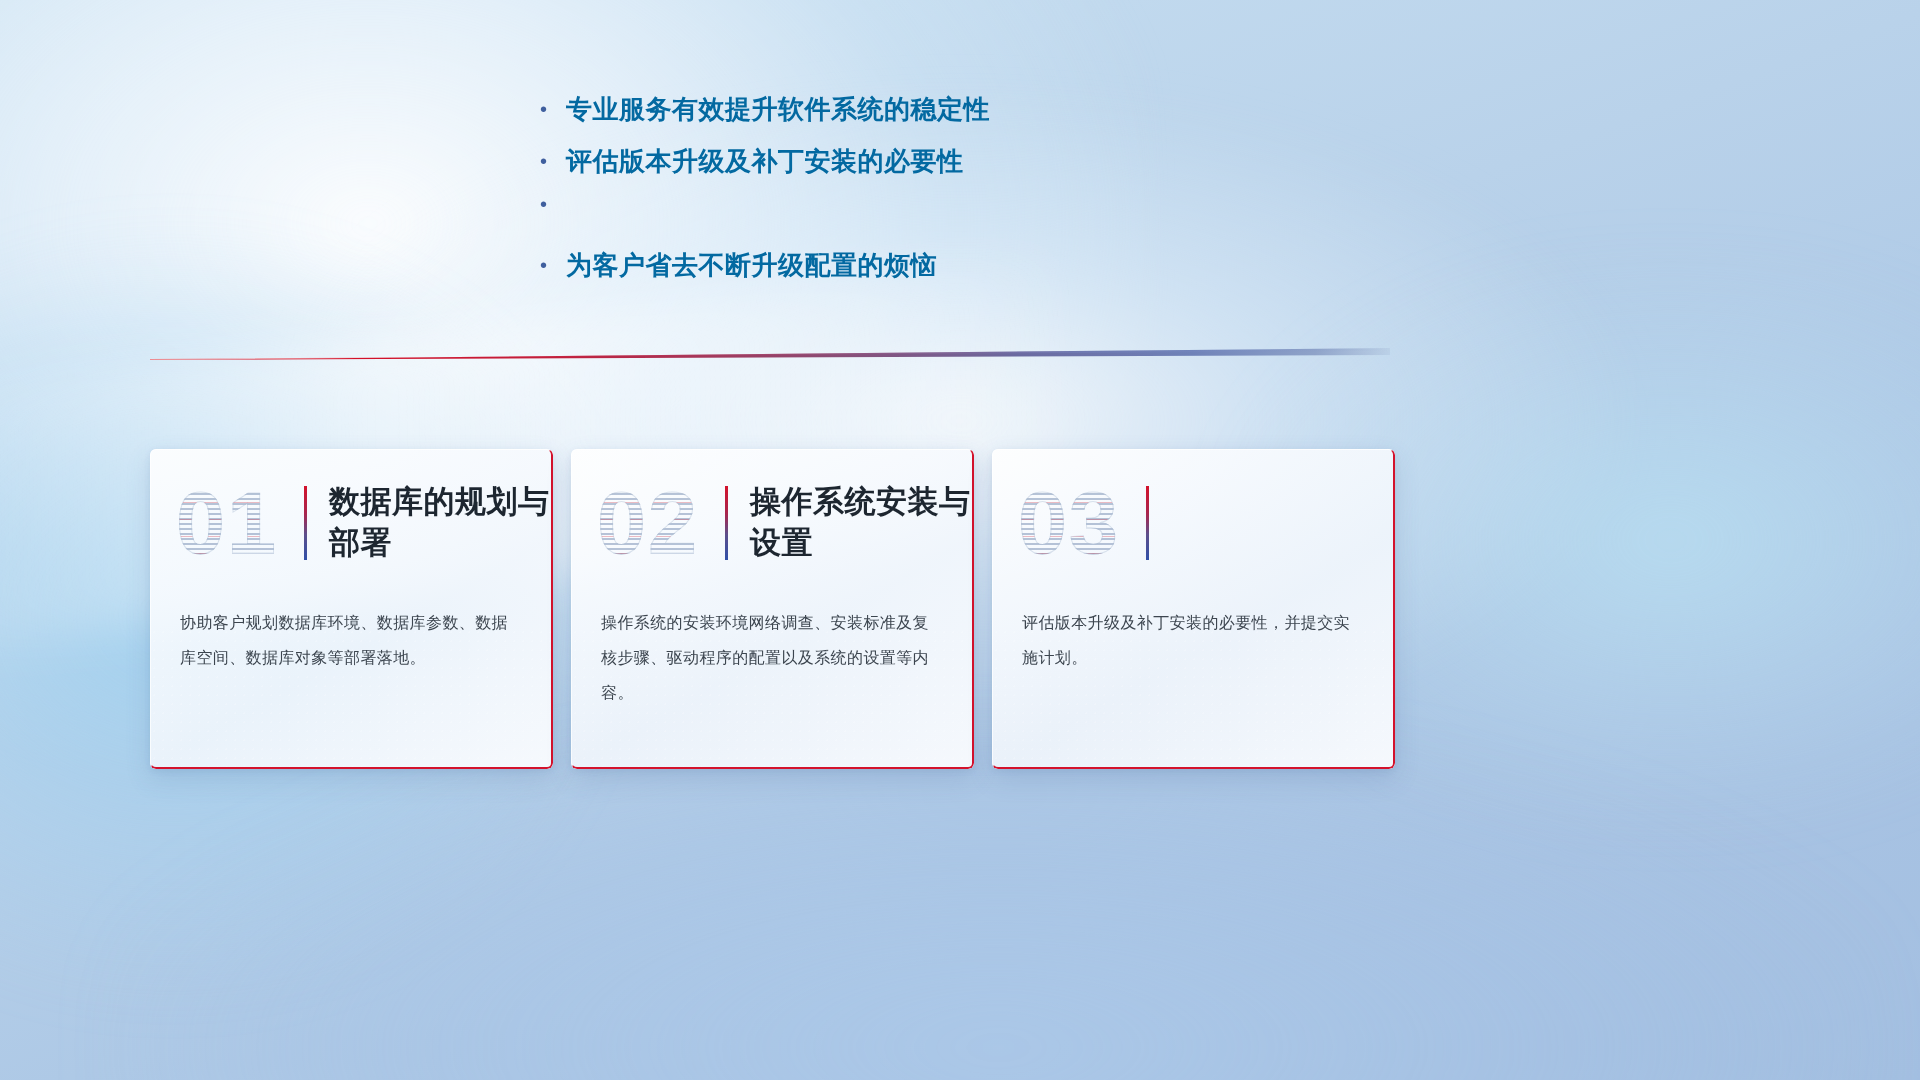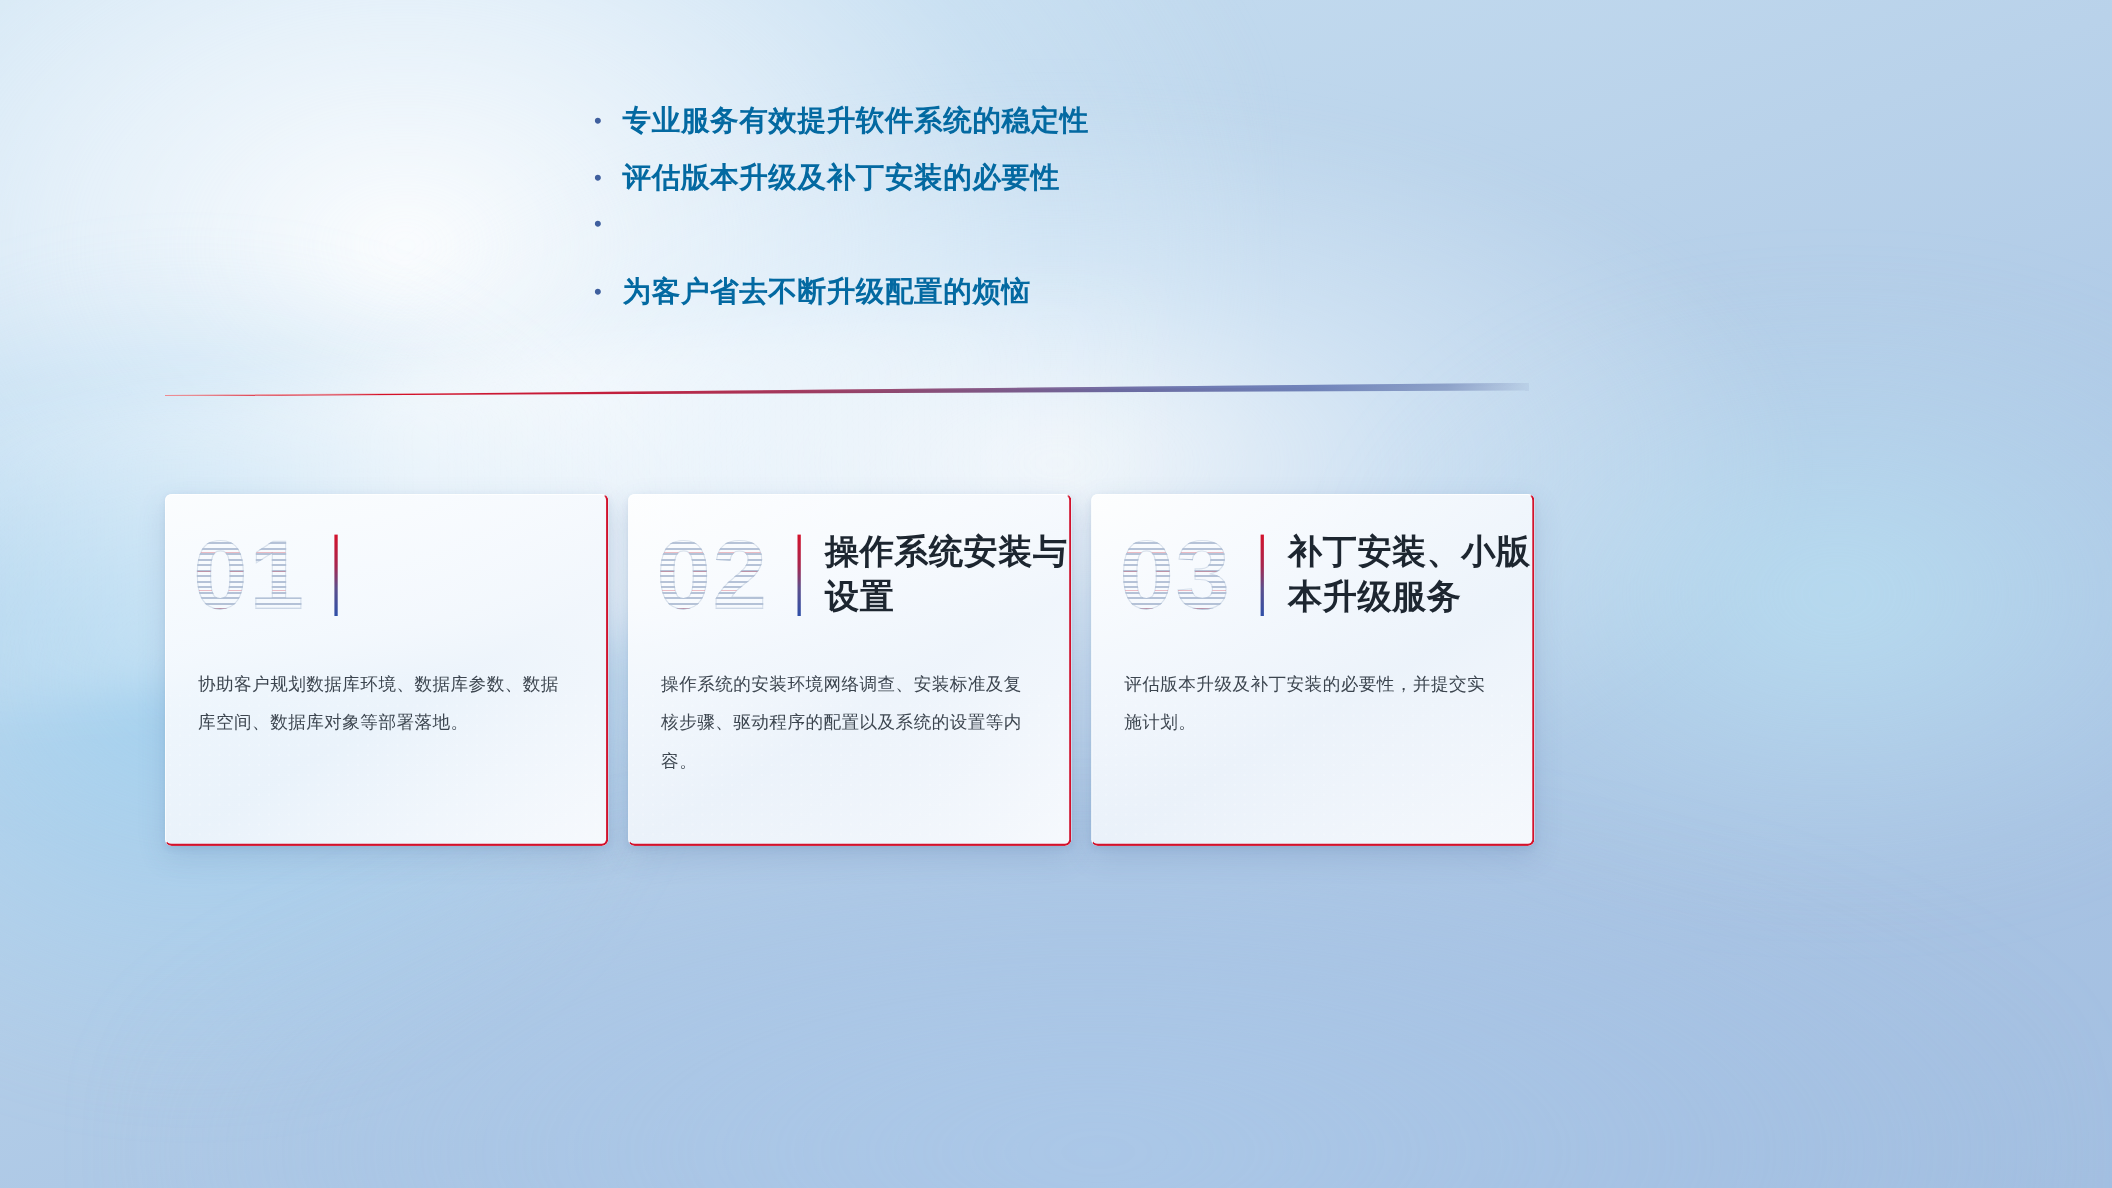--- a/index.html
+++ b/index.html
@@ -323,20 +323,21 @@
   <div id="cards">
 
     <div class="card">
       <div class="dot-field"></div>
       <div class="card-head">
         <div class="card-numwrap">
           <div class="card-num">01</div>
           <div class="card-num-tint">01</div>
         </div>
         <div class="card-bar"></div>
+        <div class="card-title">数据库的规划与部署</div>
       </div>
       <div class="card-body">协助客户规划数据库环境、数据库参数、数据库空间、数据库对象等部署落地。</div>
     </div>
 
     <div class="card">
       <div class="dot-field"></div>
       <div class="card-head">
         <div class="card-numwrap">
           <div class="card-num">02</div>
           <div class="card-num-tint">02</div>
@@ -348,20 +349,19 @@
     </div>
 
     <div class="card">
       <div class="dot-field"></div>
       <div class="card-head">
         <div class="card-numwrap">
           <div class="card-num">03</div>
           <div class="card-num-tint">03</div>
         </div>
         <div class="card-bar"></div>
-        <div class="card-title">补丁安装、小版本升级服务</div>
       </div>
       <div class="card-body">评估版本升级及补丁安装的必要性，并提交实施计划。</div>
     </div>
 
   </div>
 
 </div>
 
 </body></html>

